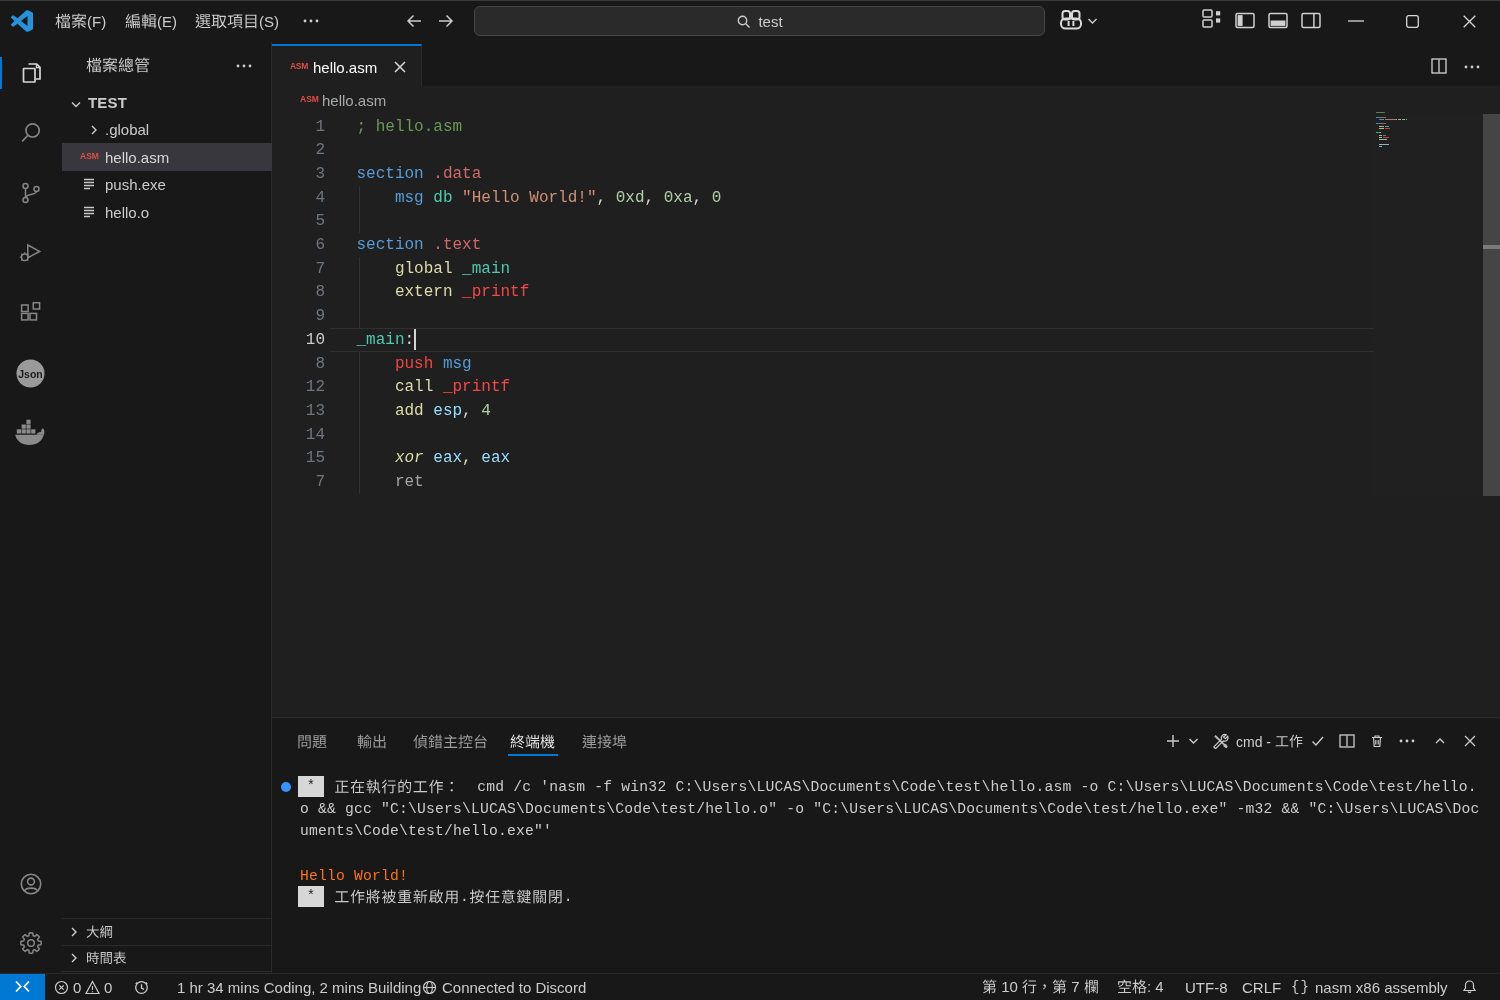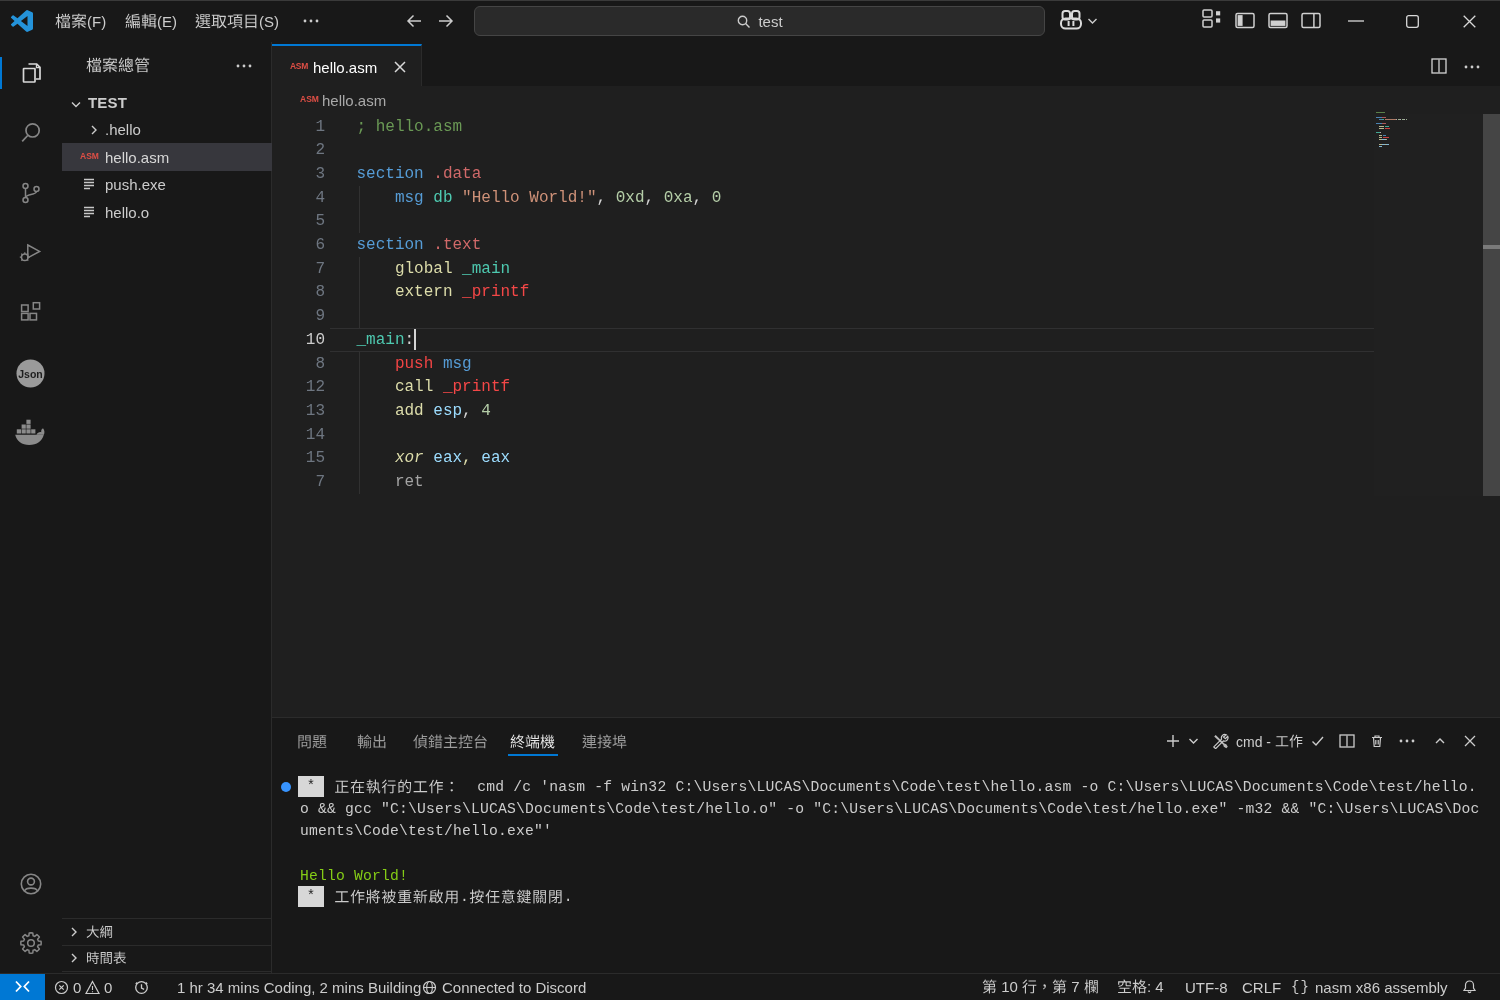--- a/index.html
+++ b/index.html
@@ -272,21 +272,21 @@
     <svg width="16" height="16" viewBox="0 0 16 16">
       <path d="M4 6.5l4 4 4-4" fill="none" stroke="#cccccc" stroke-width="1.40"></path>
     </svg>
   </div>
 <div class="ab " style="left:88px;top:94px;font-family:'Liberation Sans',sans-serif;font-size:15px;color:#cccccc;white-space:pre;font-weight:bold;letter-spacing:.2px;">TEST</div>
 <div class="ab" style="left:86px;top:122px;">
     <svg width="16" height="16" viewBox="0 0 16 16">
       <path d="M6 4l4 4-4 4" fill="none" stroke="#cccccc" stroke-width="1.40"></path>
     </svg>
   </div>
-<div class="ab " style="left:105px;top:121px;font-family:'Liberation Sans',sans-serif;font-size:15px;color:#cccccc;white-space:pre;">.hello</div>
+<div class="ab " style="left:105px;top:121px;font-family:'Liberation Sans',sans-serif;font-size:15px;color:#cccccc;white-space:pre;">.global</div>
 <div class="ab" style="left:62px;top:143px;width:210px;height:28px;background:#37373d;"></div>
 <div class="ab" style="left:80px;top:151px;width:20px;height:12px;color:#dd4e45;font-size:8.5px;font-weight:bold;font-family:'Liberation Sans';letter-spacing:0;">ASM</div>
 <div class="ab " style="left:105px;top:149px;font-family:'Liberation Sans',sans-serif;font-size:15px;color:#d7d7d7;white-space:pre;">hello.asm</div>
 <div class="ab" style="left:82px;top:177px;">
     <svg width="14" height="15" viewBox="0 0 14 15">
       <path d="M2 2.5h10M2 5.5h10M2 8.5h10M2 11.5h6" fill="none" stroke="#c8c8c8" stroke-width="1.4"></path>
     </svg>
   </div>
 <div class="ab " style="left:105px;top:176px;font-family:'Liberation Sans',sans-serif;font-size:15px;color:#cccccc;white-space:pre;">push.exe</div>
 <div class="ab" style="left:82px;top:205px;">
@@ -538,21 +538,21 @@
       <use href="#u884C" transform="translate(47.45,13.20) scale(0.0150,-0.0150)"></use>
       <use href="#u7684" transform="translate(63.15,13.20) scale(0.0150,-0.0150)"></use>
       <use href="#u5DE5" transform="translate(78.85,13.20) scale(0.0150,-0.0150)"></use>
       <use href="#u4F5C" transform="translate(94.55,13.20) scale(0.0150,-0.0150)"></use>
       <use href="#uFF1A" transform="translate(110.25,13.20) scale(0.0150,-0.0150)"></use>
     </svg>
   </div>
 <div class="ab mono" style="left:477.3px;top:778.5px;font-size:14.7px;color:#cccccc;white-space:pre;letter-spacing:0.190px;">cmd /c 'nasm -f win32 C:\Users\LUCAS\Documents\Code\test\hello.asm -o C:\Users\LUCAS\Documents\Code\test/hello.</div>
 <div class="ab mono" style="left:300.0px;top:800.5px;font-size:14.7px;color:#cccccc;white-space:pre;letter-spacing:0.190px;">o &amp;&amp; gcc "C:\Users\LUCAS\Documents\Code\test/hello.o" -o "C:\Users\LUCAS\Documents\Code\test/hello.exe" -m32 &amp;&amp; "C:\Users\LUCAS\Doc</div>
 <div class="ab mono" style="left:300.0px;top:822.5px;font-size:14.7px;color:#cccccc;white-space:pre;letter-spacing:0.190px;">uments\Code\test/hello.exe"'</div>
-<div class="ab mono" style="left:300.0px;top:868.0px;font-size:14.7px;color:#84cc16;white-space:pre;letter-spacing:0.190px;">Hello World!</div>
+<div class="ab mono" style="left:300.0px;top:868.0px;font-size:14.7px;color:#f97316;white-space:pre;letter-spacing:0.190px;">Hello World!</div>
 <div class="ab" style="left:298px;top:886px;width:26px;height:21px;background:#d7d7d7;color:#1f1f1f;font-size:14px;font-family:'Liberation Mono';text-align:center;line-height:21px;">*</div>
 <div class="row" style="left:334px;top:889px;height:16px;">
     <svg width="126" height="16" viewBox="0 0 126 16" fill="#cccccc">
       <use href="#u5DE5" transform="translate(0.35,13.20) scale(0.0150,-0.0150)"></use>
       <use href="#u4F5C" transform="translate(16.05,13.20) scale(0.0150,-0.0150)"></use>
       <use href="#u5C07" transform="translate(31.75,13.20) scale(0.0150,-0.0150)"></use>
       <use href="#u88AB" transform="translate(47.45,13.20) scale(0.0150,-0.0150)"></use>
       <use href="#u91CD" transform="translate(63.15,13.20) scale(0.0150,-0.0150)"></use>
       <use href="#u65B0" transform="translate(78.85,13.20) scale(0.0150,-0.0150)"></use>
       <use href="#u555F" transform="translate(94.55,13.20) scale(0.0150,-0.0150)"></use>

